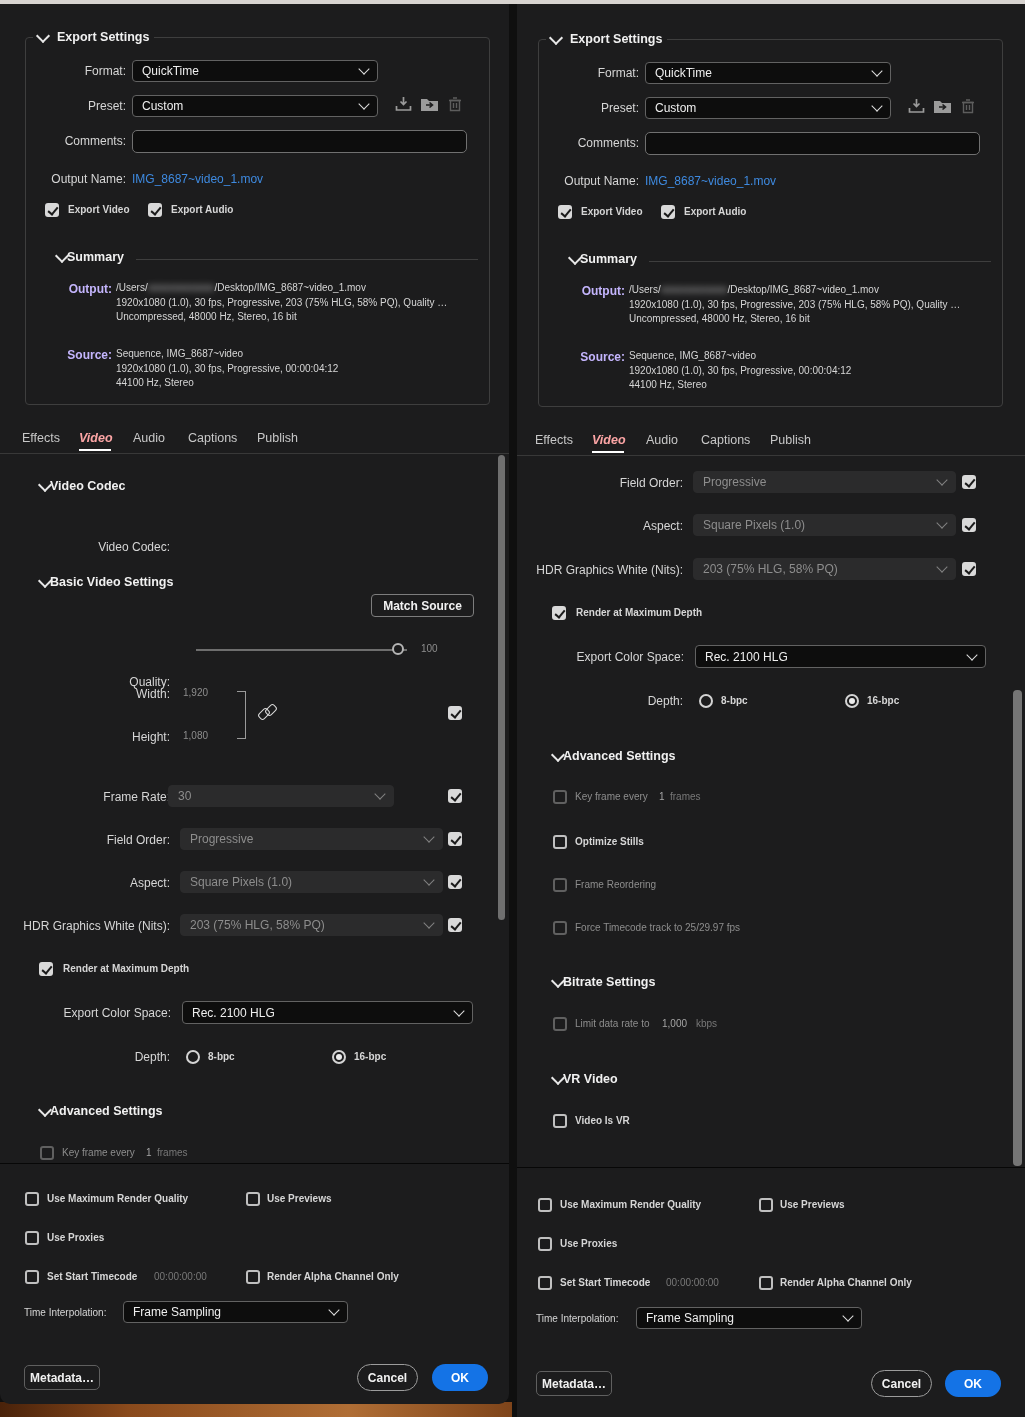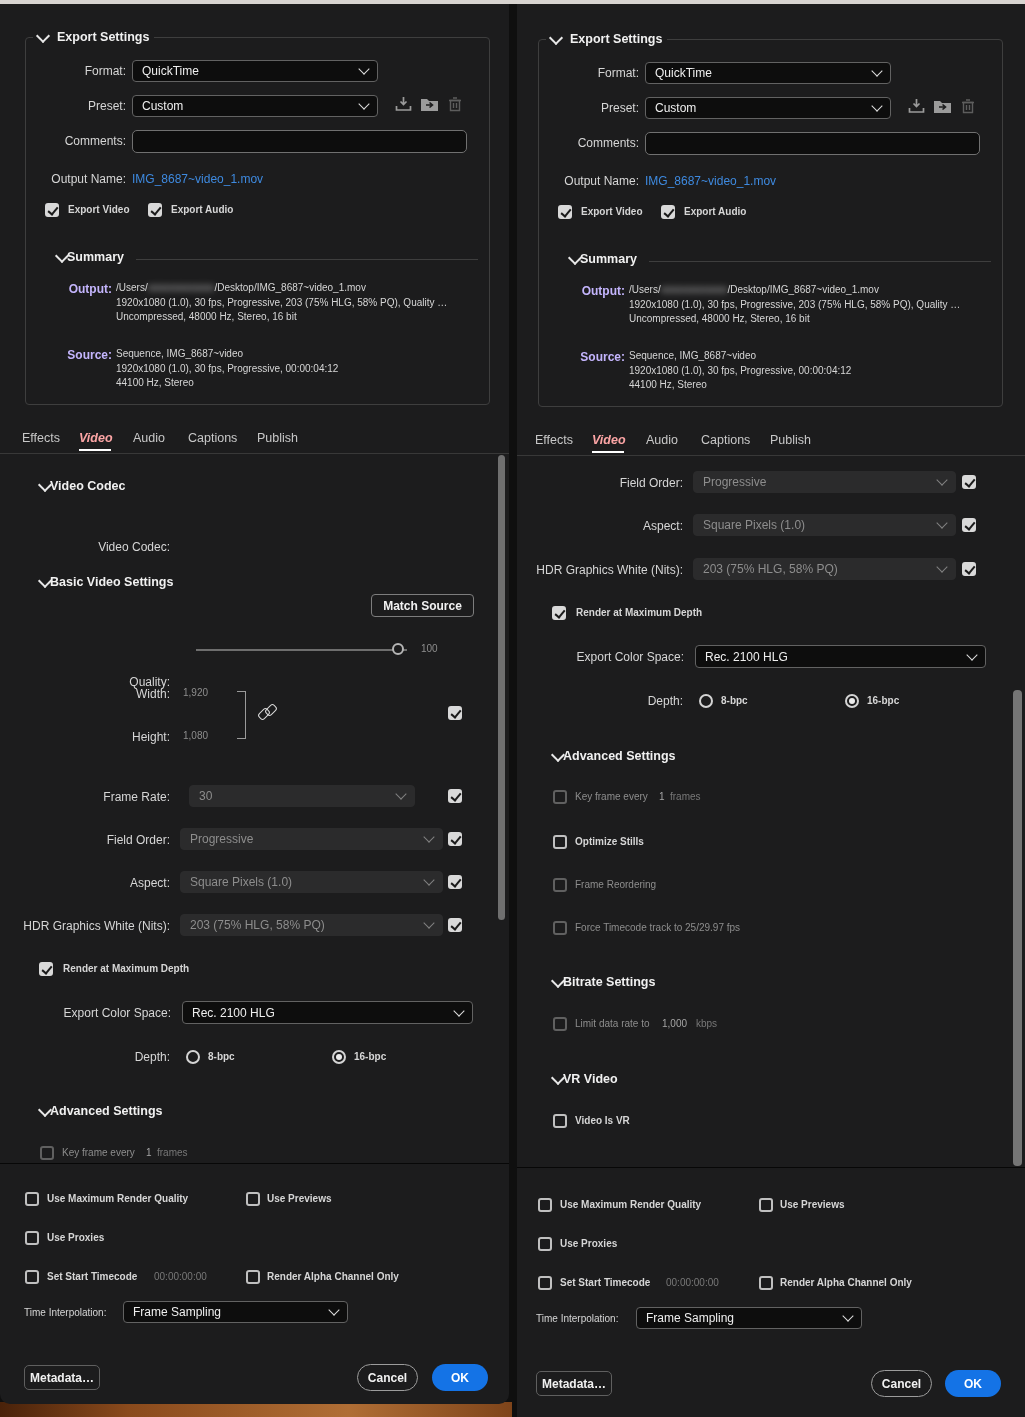--- a/index.html
+++ b/index.html
@@ -138,21 +138,21 @@
 
   <div class="lb" style="left:20px;top:687px;width:150px;">Width:</div>
   <div class="tx gr" style="left:183px;top:687px;">1,920</div>
   <div class="lb" style="left:20px;top:730px;width:150px;">Height:</div>
   <div class="tx gr" style="left:183px;top:730px;">1,080</div>
   <div class="brk" style="left:237px;top:691px;width:8px;height:46px;"></div>
   <div class="chain" style="left:258px;top:705px;"></div>
   <div class="cb on" style="left:448px;top:706px;"></div>
 
   <div class="lb" style="left:20px;top:790px;width:150px;">Frame Rate:</div>
-  <div class="dd dis" style="left:189px;top:785px;width:226px;">
+  <div class="dd dis" style="left:168px;top:785px;width:226px;">
     <span>30</span>
       <span class="cv"></span>
   </div>
   <div class="cb on" style="left:448px;top:789px;"></div>
 
   <div class="lb" style="left:20px;top:833px;width:150px;">Field Order:</div>
   <div class="dd dis" style="left:180px;top:828px;width:263px;">
     <span>Progressive</span>
       <span class="cv"></span>
   </div>

